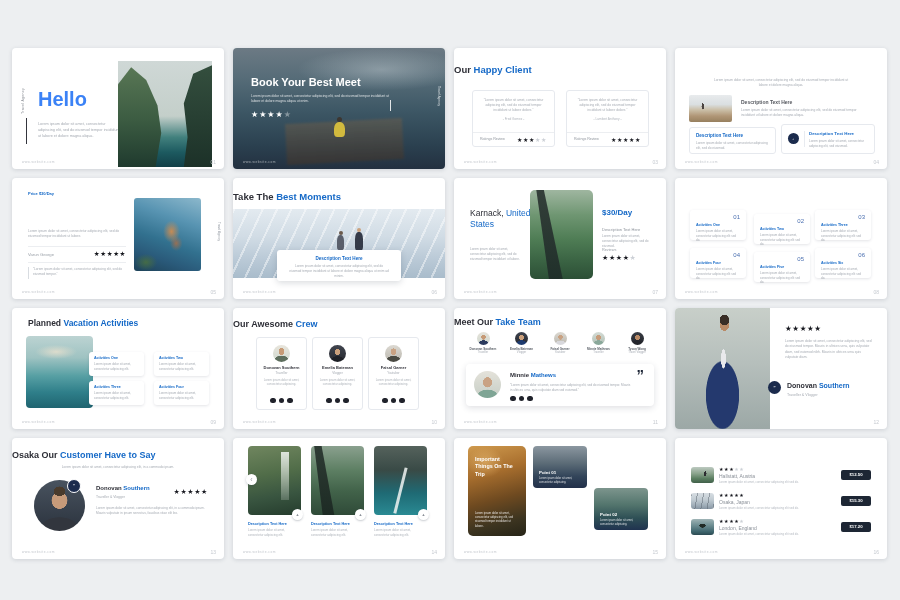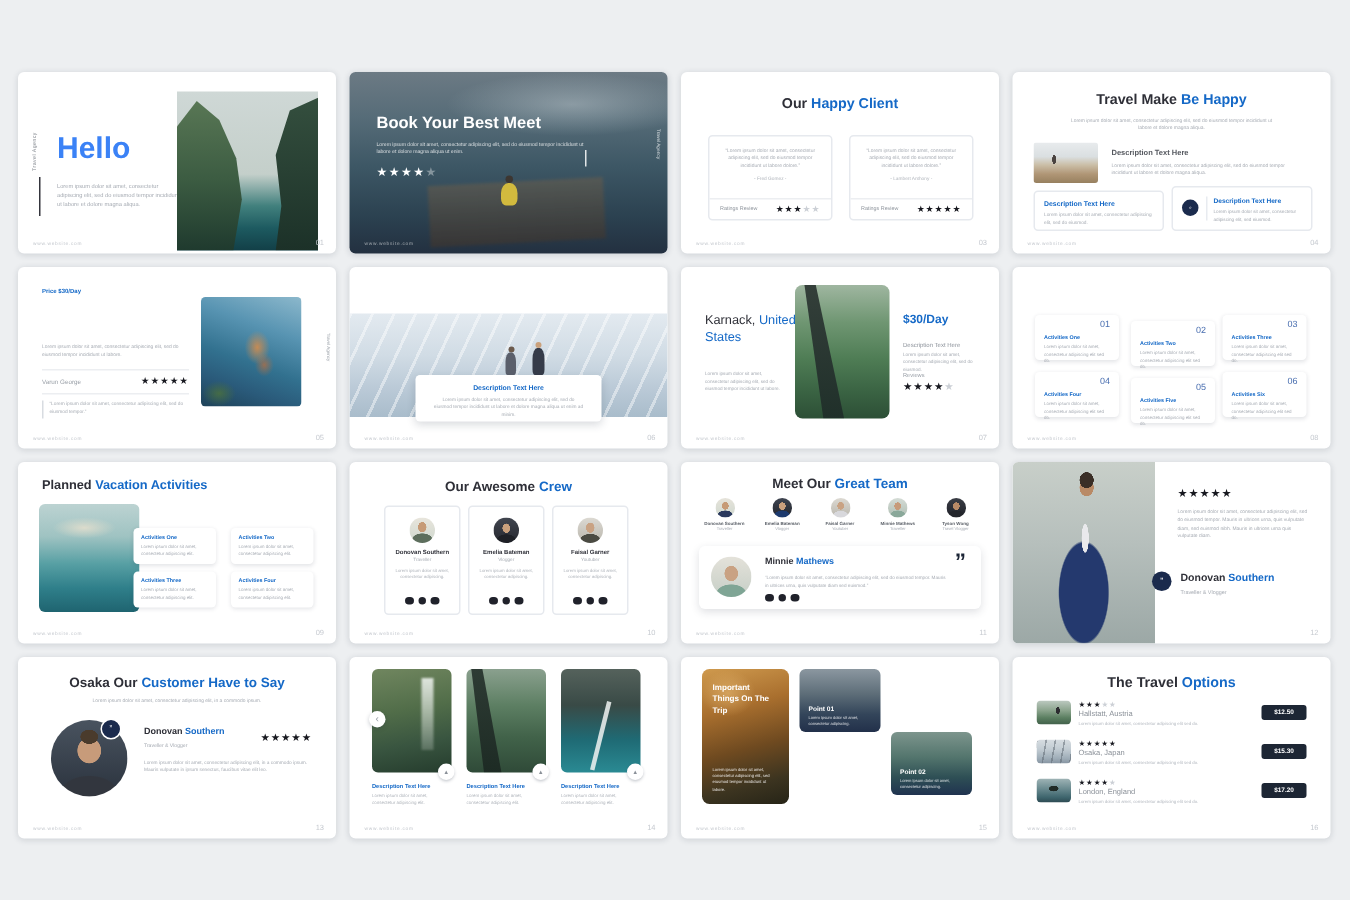--- a/index.html
+++ b/index.html
@@ -1,21 +1,21 @@
 <!DOCTYPE html>
 <html><head>
 <meta charset="utf-8">
 <style>
   html,body{margin:0;padding:0}
   body{width:900px;height:600px;background:#edeff1;font-family:"Liberation Sans",sans-serif;position:relative;overflow:hidden}
   .grid{position:absolute;left:12px;top:48px;display:grid;grid-template-columns:repeat(4,212px);grid-auto-rows:121px;gap:9px}
   .sl{position:relative;background:#fff;border-radius:4px;box-shadow:0 1px 4px rgba(30,40,60,.15);overflow:hidden}
   .abs{position:absolute}
   .b{color:#1569c7}
-  .ct{position:absolute;left:0;width:100%;text-align:center;font-weight:700;color:#2e2f37}
+  .ct{position:absolute;left:0;width:100%;text-align:left;font-weight:700;color:#2e2f37}
   .mx{color:#a6abb3;line-height:1.55}
   .stf{color:#17181f;letter-spacing:.6px}
   .ste{color:#ccd0d6;letter-spacing:.6px}
   .ft{position:absolute;left:10px;bottom:5px;font-size:3.2px;letter-spacing:.5px;color:#c2c6cc}
   .pn{position:absolute;right:8px;bottom:4px;font-size:5px;color:#c6cad0}
   .vrt{writing-mode:vertical-rl}
   .rot{writing-mode:vertical-rl;transform:rotate(180deg)}
   .navy-c{background:#1b2b4d;border-radius:50%;color:#fff;display:flex;align-items:center;justify-content:center}
   .soc{width:5.5px;height:5.5px;border-radius:50%;background:#20222b}
   .card-b{background:#fff;border:.6px solid #e6e9ee;border-radius:3px}
@@ -275,21 +275,20 @@
       <div class="s3-row">
         <span class="s3-lab">Ratings Review</span>
         <span class="s3-st"><span class="stf">★★★★★</span><span class="ste"></span></span>
       </div>
     </div>
     <div class="ft">www.website.com</div>
     <div class="pn">03</div>
   </div>
 
   <div class="sl" id="s4">
-    <div class="ct s4-title"><span>Travel Make</span> <span class="b">Be Happy</span></div>
     <div class="abs s4-sub mx">Lorem ipsum dolor sit amet, consectetur adipiscing elit, sed do eiusmod tempor incididunt ut labore et dolore magna aliqua.</div>
     <div class="abs s4-img"></div>
     <div class="abs s4-ftl">Description Text Here</div>
     <div class="abs s4-fbd mx">Lorem ipsum dolor sit amet, consectetur adipiscing elit, sed do eiusmod tempor incididunt ut labore et dolore magna aliqua.</div>
     <div class="abs card-b s4-c1">
       <div class="s4-c1t b">Description Text Here</div>
       <div class="s4-c1b mx">Lorem ipsum dolor sit amet, consectetur adipiscing elit, sed do eiusmod.</div>
     </div>
     <div class="abs card-b s4-c2">
       <div class="navy-c s4-ci">◦</div>
@@ -312,20 +311,21 @@
     <div class="abs s5-d2"></div>
     <div class="abs s5-qa"></div>
     <div class="abs s5-q mx">“Lorem ipsum dolor sit amet, consectetur adipiscing elit, sed do eiusmod tempor.”</div>
     <div class="abs s5-img"></div>
     <div class="abs s5-vt vrt">Travel Agency</div>
     <div class="ft">www.website.com</div>
     <div class="pn">05</div>
   </div>
 
   <div class="sl" id="s6">
+    <div class="ct s6-title"><span>Take The</span> <span class="b">Best Moments</span></div>
     <div class="abs s6-img"></div>
     <div class="abs s6-f1h"></div>
     <div class="abs s6-f1"></div>
     <div class="abs s6-f2h"></div>
     <div class="abs s6-f2"></div>
     <div class="abs card-s s6-card">
       <div class="s6-ct b">Description Text Here</div>
       <div class="s6-cb mx">Lorem ipsum dolor sit amet, consectetur adipiscing elit, sed do eiusmod tempor incididunt ut labore et dolore magna aliqua ut enim ad minim.</div>
     </div>
     <div class="ft">www.website.com</div>
@@ -438,21 +438,21 @@
           <span class="soc"></span>
           <span class="soc"></span>
           <span class="soc"></span>
         </div>
     </div>
     <div class="ft">www.website.com</div>
     <div class="pn">10</div>
   </div>
 
   <div class="sl" id="s11">
-    <div class="ct s11-title"><span>Meet Our</span> <span class="b">Great Team</span></div>
+    <div class="ct s11-title"><span>Meet Our</span> <span class="b">Take Team</span></div>
     <div class="abs s11-row">
       <div class="s11-it">
           <div class="s11-av av-c1"></div>
           <div class="s11-n">Donovan Southern</div>
           <div class="s11-r">Traveller</div>
         </div>
       <div class="s11-it">
           <div class="s11-av av-c2"></div>
           <div class="s11-n">Emelia Bateman</div>
           <div class="s11-r">Vlogger</div>
@@ -555,21 +555,20 @@
     <div class="abs s15-p s15-p2" style="left:140px;top:8px;height:42px">
       <div class="s15-pt">Point 02</div>
       <div class="s15-pb">Lorem ipsum dolor sit amet, consectetur adipiscing.</div>
     </div>
 
     <div class="ft">www.website.com</div>
     <div class="pn">15</div>
   </div>
 
   <div class="sl" id="s16">
-    <div class="ct s16-title"><span>The Travel</span> <span class="b">Options</span></div>
     <div class="abs s16-row" style="top:29px">
       <div class="s16-th s16-t1"></div>
       <div class="s16-st"><span class="stf">★★★</span><span class="ste">★★</span></div>
       <div class="s16-pl">Hallstatt, Austria</div>
       <div class="s16-de">Lorem ipsum dolor sit amet, consectetur adipiscing elit sed do.</div>
       <div class="s16-pr">$12.50</div>
     </div>
     <div class="abs s16-row" style="top:55px">
       <div class="s16-th s16-t2"></div>
       <div class="s16-st"><span class="stf">★★★★★</span><span class="ste"></span></div>

